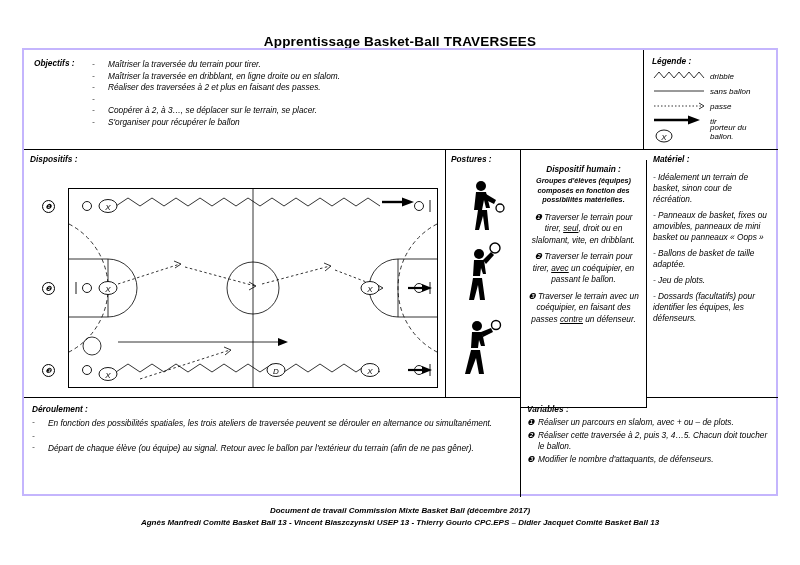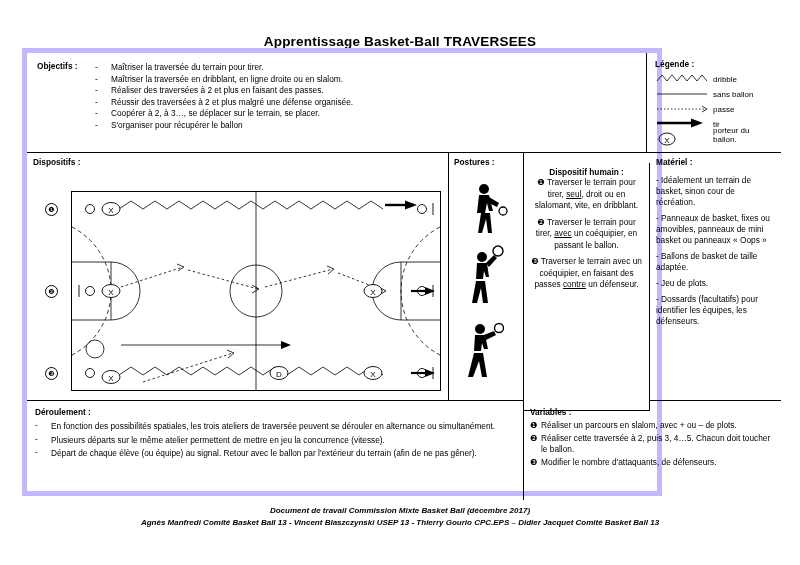--- a/index.html
+++ b/index.html
@@ -12,22 +12,22 @@
     position:relative;
     overflow:hidden;
   }
   .page-title{
     position:absolute;top:22px;left:0;width:800px;
     text-align:center;font-weight:bold;font-size:13.5px;
     letter-spacing:.2px;
     margin-top:12px;
   }
   .frame{
-    position:absolute;left:22px;top:48px;width:640px;height:448px;
-    border:5px solid #c4b5fd;box-sizing:border-box;
+    position:absolute;left:22px;top:48px;width:756px;height:448px;
+    border:2px solid #c4b5fd;box-sizing:border-box;font-style:italic;
   }
   
   .objectifs{
     position:absolute;left:0;top:0;width:620px;height:100px;
     box-sizing:border-box;border-right:1px solid #000;border-bottom:1px solid #000;
     padding:8px 6px 0 10px;
   }
   .legende{
     position:absolute;left:620px;top:0;width:134px;height:100px;
     box-sizing:border-box;border-bottom:1px solid #000;
@@ -113,21 +113,20 @@
       <div class="obj-row">
           <span class="obj-dash">-</span>
           <span>Maîtriser la traversée en dribblant, en ligne droite ou en slalom.</span>
         </div>
       <div class="obj-row">
           <span class="obj-dash">-</span>
           <span>Réaliser des traversées à 2 et plus en faisant des passes.</span>
         </div>
       <div class="obj-row">
           <span class="obj-dash">-</span>
-          <span>Réussir des traversées à 2 et plus malgré une défense organisée.</span>
         </div>
       <div class="obj-row">
           <span class="obj-dash">-</span>
           <span>Coopérer à 2, à 3…, se déplacer sur le terrain, se placer.</span>
         </div>
       <div class="obj-row">
           <span class="obj-dash">-</span>
           <span>S'organiser pour récupérer le ballon</span>
         </div>
     </div>
@@ -299,20 +298,21 @@
           <path d="M21,26 h10 l3,14 h-4 l-2,-6 -1,8 h-7 z"></path>
           <path d="M20,44 l-6,24 h5 l6,-16 3,16 h5 l-4,-24 z"></path>
           <path d="M30,26 l10,-4 2,4 -10,5 z"></path>
           <circle cx="45" cy="19" r="4.5" fill="none" stroke="#000" stroke-width="1.4"></circle>
         </g>
       </svg>
     </div>
 
     <div class="disph">
       <div class="lbl-b">Dispositif humain :</div>
+      <div style="font-weight:bold;font-size:7.3px;line-height:9.5px;margin:2px 0 7px 0;">Groupes d'élèves (équipes) composés en fonction des possibilités matérielles.</div>
 
       <div class="para">
         <span>❶</span>
         <span>Traverser le terrain pour tirer, <u>seul</u>, droit ou en slalomant, vite, en dribblant.</span>
       </div>
       <div class="para">
         <span>❷</span>
         <span>Traverser le terrain pour tirer, <u>avec</u> un coéquipier, en passant le ballon.</span>
       </div>
       <div class="para">
@@ -334,21 +334,20 @@
 
   <div class="deroul">
     <div class="lbl-b">Déroulement :</div>
     <div style="margin-top:3px;">
       <div class="obj-row">
           <span class="obj-dash">-</span>
           <span style="line-height:12px;">En fonction des possibilités spatiales, les trois ateliers de traversée peuvent se dérouler en alternance ou simultanément.</span>
         </div>
       <div class="obj-row">
           <span class="obj-dash">-</span>
-          <span style="line-height:12px;">Plusieurs départs sur le même atelier permettent de mettre en jeu la concurrence (vitesse).</span>
         </div>
       <div class="obj-row">
           <span class="obj-dash">-</span>
           <span style="line-height:12px;">Départ de chaque élève (ou équipe) au signal. Retour avec le ballon par l'extérieur du terrain (afin de ne pas gêner).</span>
         </div>
     </div>
   </div>
 
   <div class="variables">
     <div class="lbl-b">Variables :</div>

